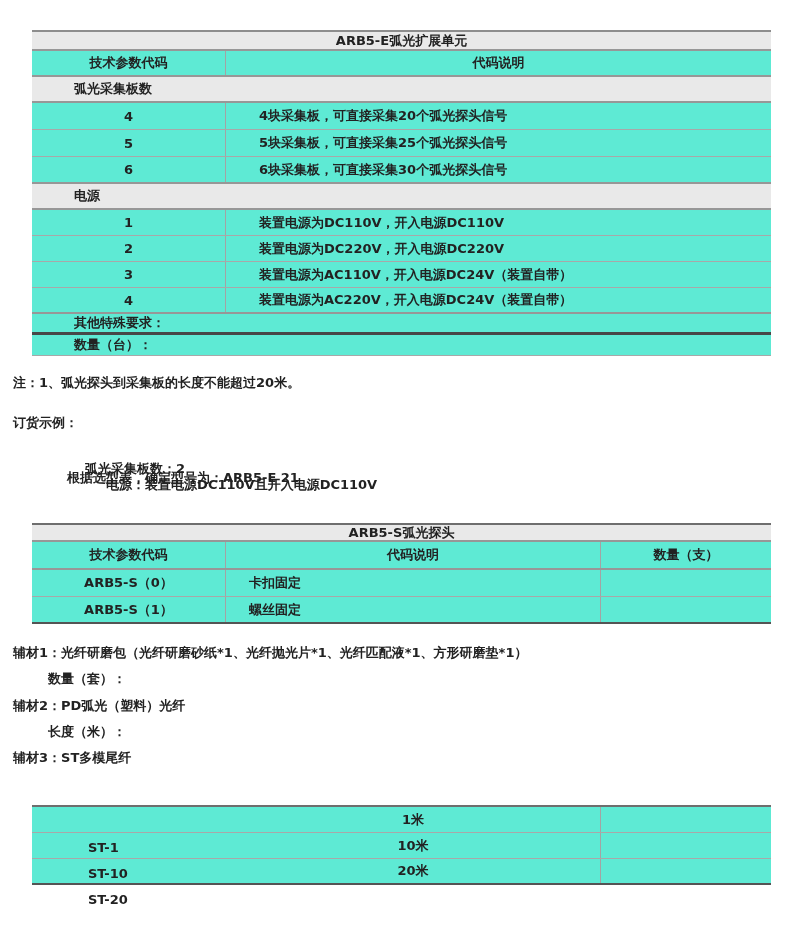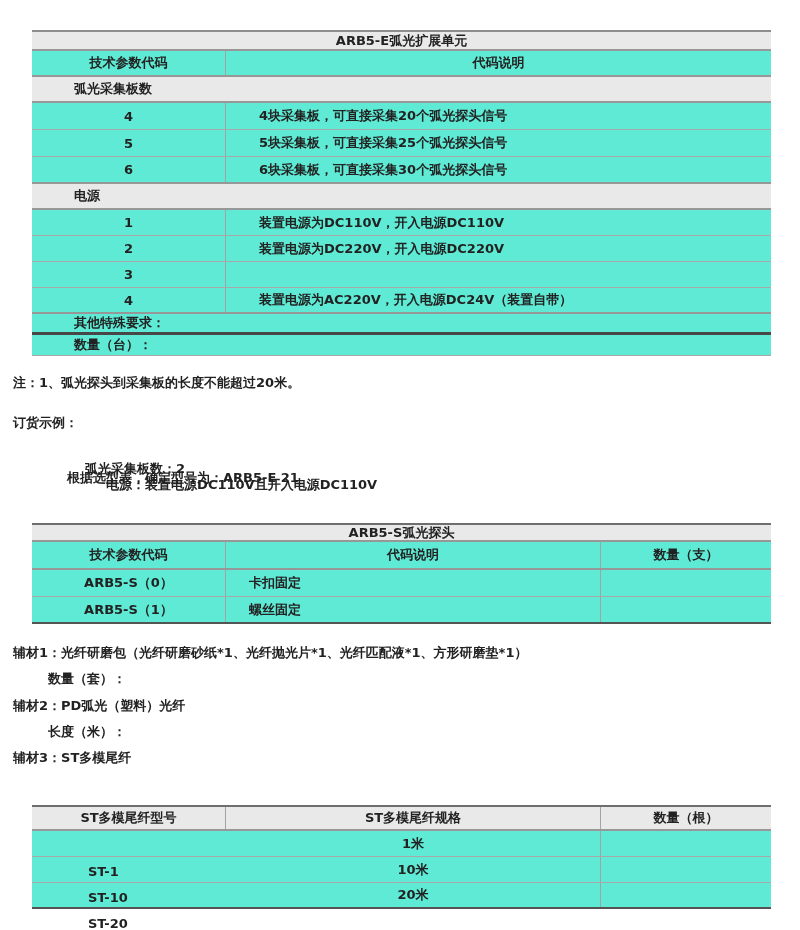--- a/index.html
+++ b/index.html
@@ -78,20 +78,21 @@
     <div class="row h26 bb1">
       <div class="c1 vline">1</div>
       <div class="c2 pl33">装置电源为DC110V，开入电源DC110V</div>
     </div>
     <div class="row h26 bb1">
       <div class="c1 vline">2</div>
       <div class="c2 pl33">装置电源为DC220V，开入电源DC220V</div>
     </div>
     <div class="row h26 bb1">
       <div class="c1 vline">3</div>
+      <div class="c2 pl33">装置电源为AC110V，开入电源DC24V（装置自带）</div>
     </div>
     <div class="row h26 bb2">
       <div class="c1 vline">4</div>
       <div class="c2 pl33">装置电源为AC220V，开入电源DC24V（装置自带）</div>
     </div>
 
     <div class="row h21 bb3 pl62">
       <span>其他特殊要求：</span>
       <span class="fill"></span>
     </div>
@@ -130,25 +131,20 @@
     </div>
   </div>
 
   <div class="line m1">辅材1：光纤研磨包（光纤研磨砂纸*1、光纤抛光片*1、光纤匹配液*1、方形研磨垫*1）</div>
   <div class="line m1q">数量（套）：</div>
   <div class="line m2">辅材2：PD弧光（塑料）光纤</div>
   <div class="line m2l">长度（米）：</div>
   <div class="line m3">辅材3：ST多模尾纤</div>
 
   <div class="t t3">
-    <div class="row h24 band bb2">
-      <div class="c1 vline">ST多模尾纤型号</div>
-      <div class="c2m vline center">ST多模尾纤规格</div>
-      <div class="c3">数量（根）</div>
-    </div>
 
     <div class="row h26 bb1">
       <div class="c1 c1l vline">ST-1</div>
       <div class="c2m vline center">1米</div>
       <div class="c3"></div>
     </div>
     <div class="row h26 bb1">
       <div class="c1 c1l vline">ST-10</div>
       <div class="c2m vline center">10米</div>
       <div class="c3"></div>

